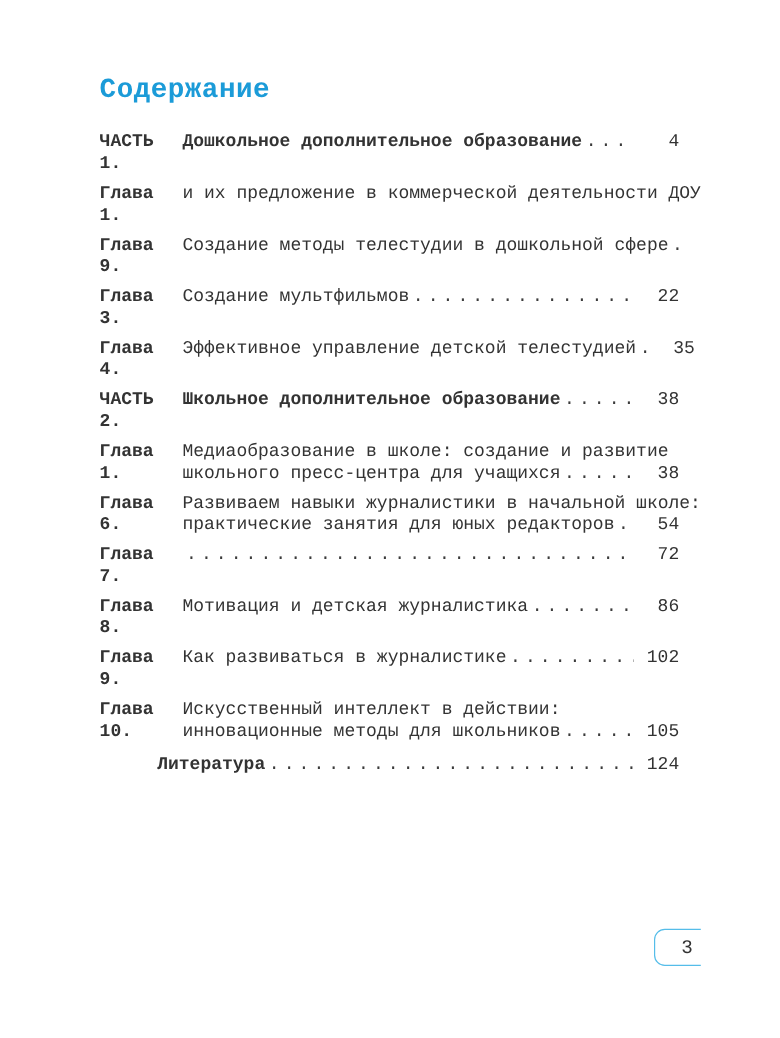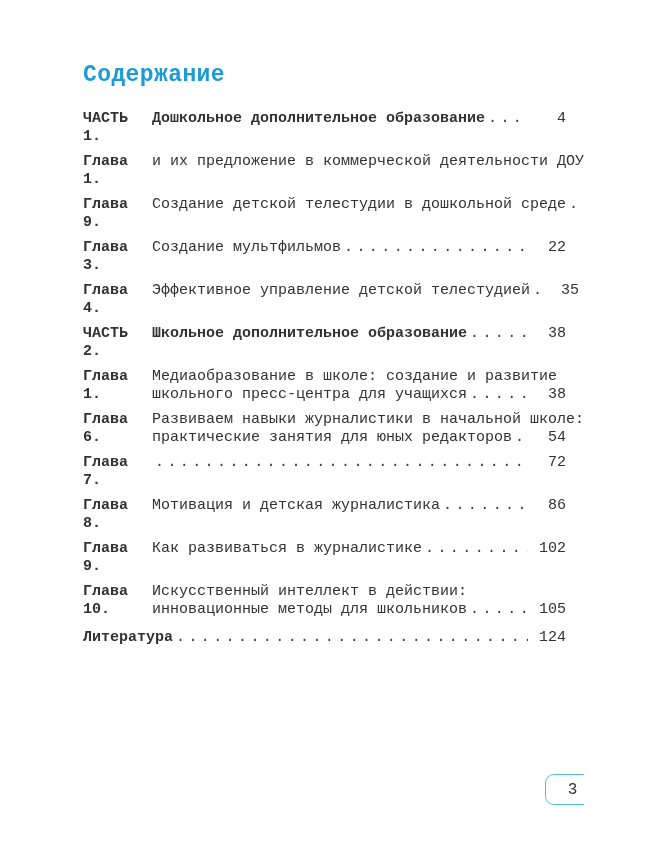--- a/index.html
+++ b/index.html
@@ -46,21 +46,21 @@
     min-width: 8px;
     margin: 0 6px 0 3px;
     color: #3b3b3b;
   }
   .leader::after {
     content: "........................................................................................................";
     letter-spacing: 3.4px;
   }
   .page-num { flex: 0 0 32px; text-align: right; }
   .lit .lbl { flex: 0 0 auto; }
-  .lit { margin-top: 3px; }
+  .lit { margin-top: 3px; margin-left: 48px; }
   .page-badge {
     position: absolute;
     left: 545px;
     top: 774px;
     width: 55px;
     height: 31px;
     box-sizing: border-box;
     border: 1.5px solid #55bde9;
     border-radius: 9px;
     display: flex;
@@ -98,21 +98,21 @@
           <span class="leader"></span>
           <span class="page-num">4</span>
         </div>
       </div>
     </div>
 
     <div class="row">
       <span class="lbl">Глава 9.</span>
       <div class="mid">
         <div class="lastline">
-          <span class="ttl">Создание детской телестудии в дошкольной среде</span>
+          <span class="ttl">Создание методы телестудии в дошкольной сфере</span>
           <span class="leader"></span>
           <span class="page-num">15</span>
         </div>
       </div>
     </div>
 
     <div class="row">
       <span class="lbl">Глава 3.</span>
       <div class="mid">
         <div class="lastline">

